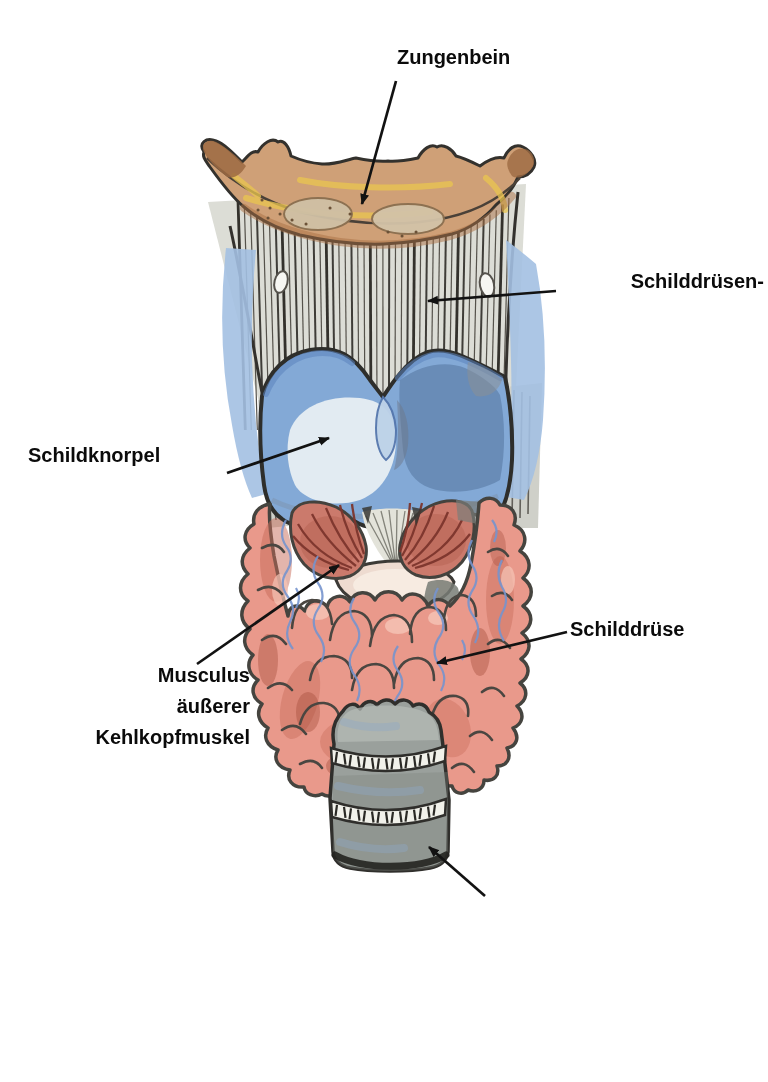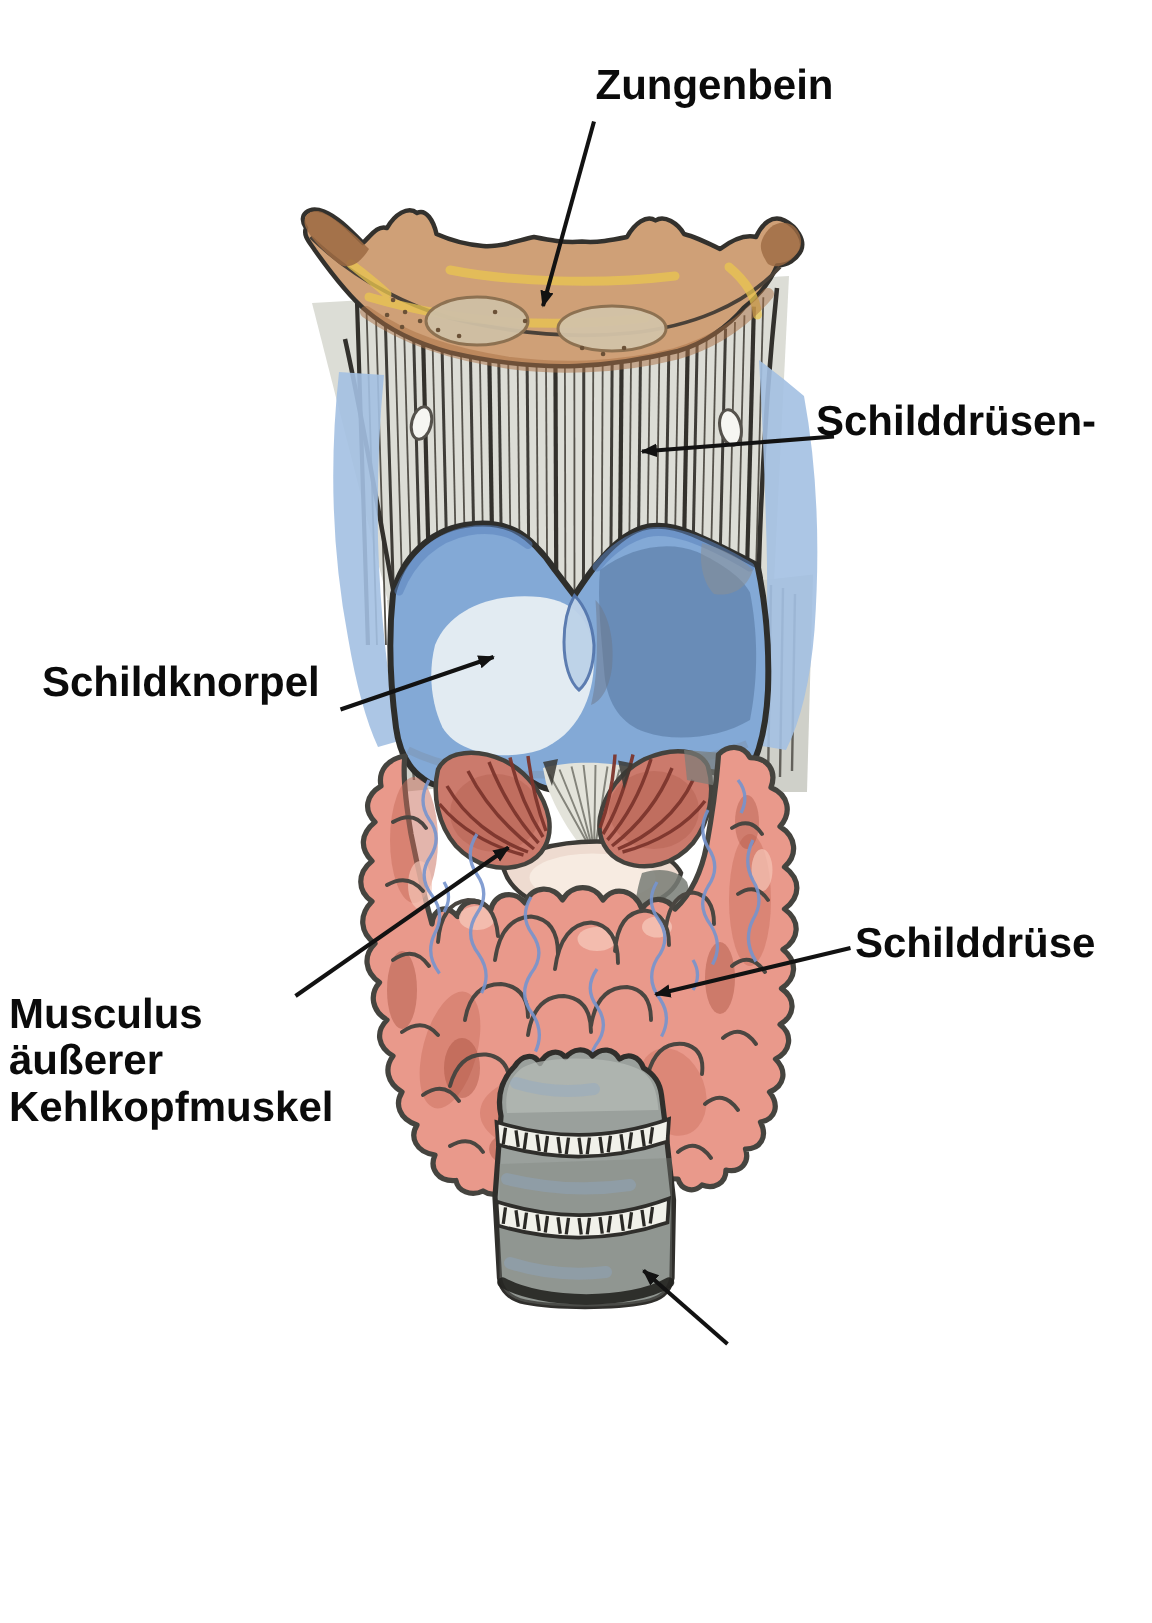--- a/index.html
+++ b/index.html
@@ -1,21 +1,21 @@
 <!DOCTYPE html>
 <html style="--paper: #ffffff; --label-text: #0b0b0b; --arrow: #121212; --ink-outline: #33312d; --bone-tan: #cfa077; --bone-brown: #9c6a42; --bone-yellow: #e9c64f; --bone-patch: #cfc0a5; --membrane-gray: #dcddd6; --side-blue: #a3c0e2; --cartilage-blue: #83a9d6; --cartilage-dark: #54749f; --cartilage-light: #e7eef3; --cartilage-bulge: #bdd2e8; --muscle-red: #cb7a6c; --muscle-stria: #7c352c; --fan-light: #e3e3da; --arch-cream: #eedbd0; --gland-pink: #e9998b; --gland-dark: #c76c5a; --gland-deep: #a34a3a; --gland-light: #f5c4b6; --vessel-blue: #7693cd; --trachea-gray: #9aa09c; --trachea-light: #b7bcb8; --ring-white: #f1f1ea; --shadow-gray: #787d76;"><head>
 <meta charset="utf-8">
 <style>
   html,body{margin:0;padding:0;background:#fff;}
   .stage{position:relative;width:768px;height:1082px;background:var(--paper,#fff);overflow:hidden;
          font-family:"Liberation Sans", sans-serif;}
   svg{position:absolute;left:0;top:0;}
-  .lbl{position:absolute;font-weight:bold;font-size:28px;line-height:30px;color:var(--label-text,#0b0b0b);
+  .lbl{position:absolute;font-weight:bold;font-size:20px;line-height:30px;color:var(--label-text,#0b0b0b);
        white-space:nowrap;}
-  .lbl.center{text-align:left;}
+  .lbl.center{text-align:right;}
   .lbl .ln{display:block;}
   #lbl-membran{line-height:34px;}
   #lbl-musculus{line-height:31px;}
   .arrowline{stroke:var(--arrow,#111);stroke-width:2.7;fill:none;}
   .mstria{stroke:#55524b;stroke-width:1.2;}
   .mstria.thick{stroke:#3f3d38;stroke-width:2.0;}
   .mstria.bold{stroke:#33312c;stroke-width:2.8;}
   .sstria{stroke:#62605a;stroke-width:1.6;fill:none;}
   .tick{stroke:#2a2925;stroke-width:2.2;}
   .ink{stroke:var(--ink-outline,#33312d);fill:none;}

